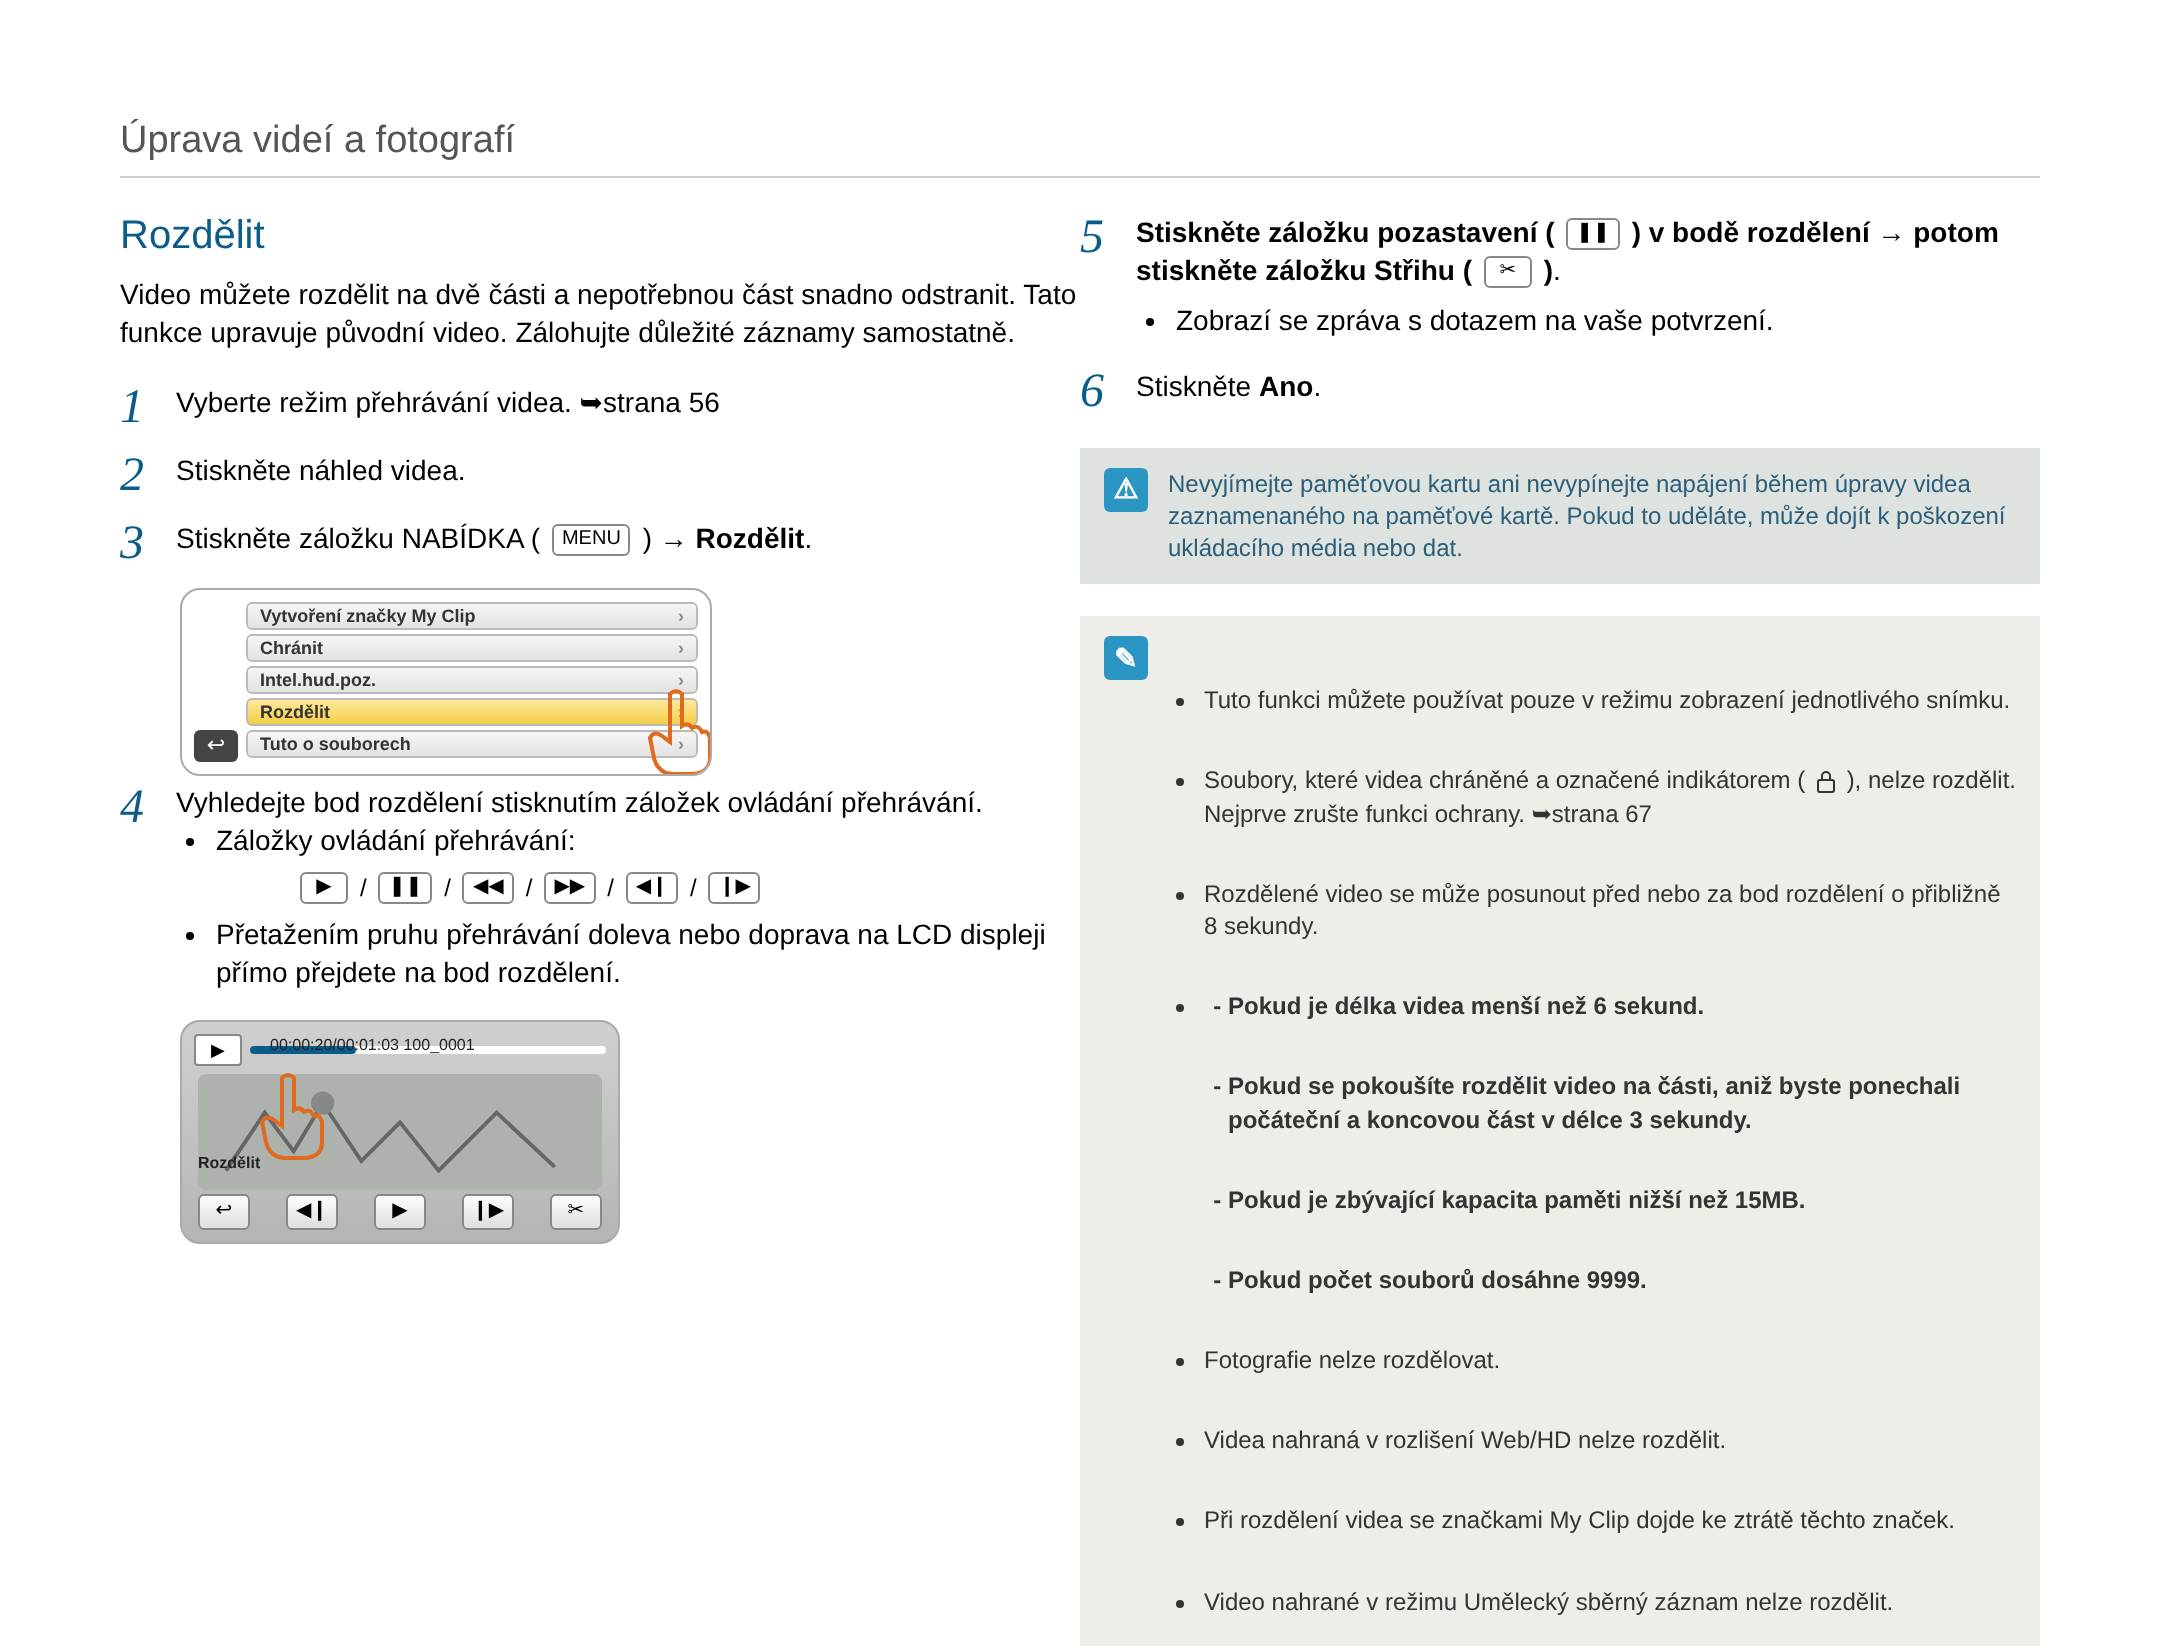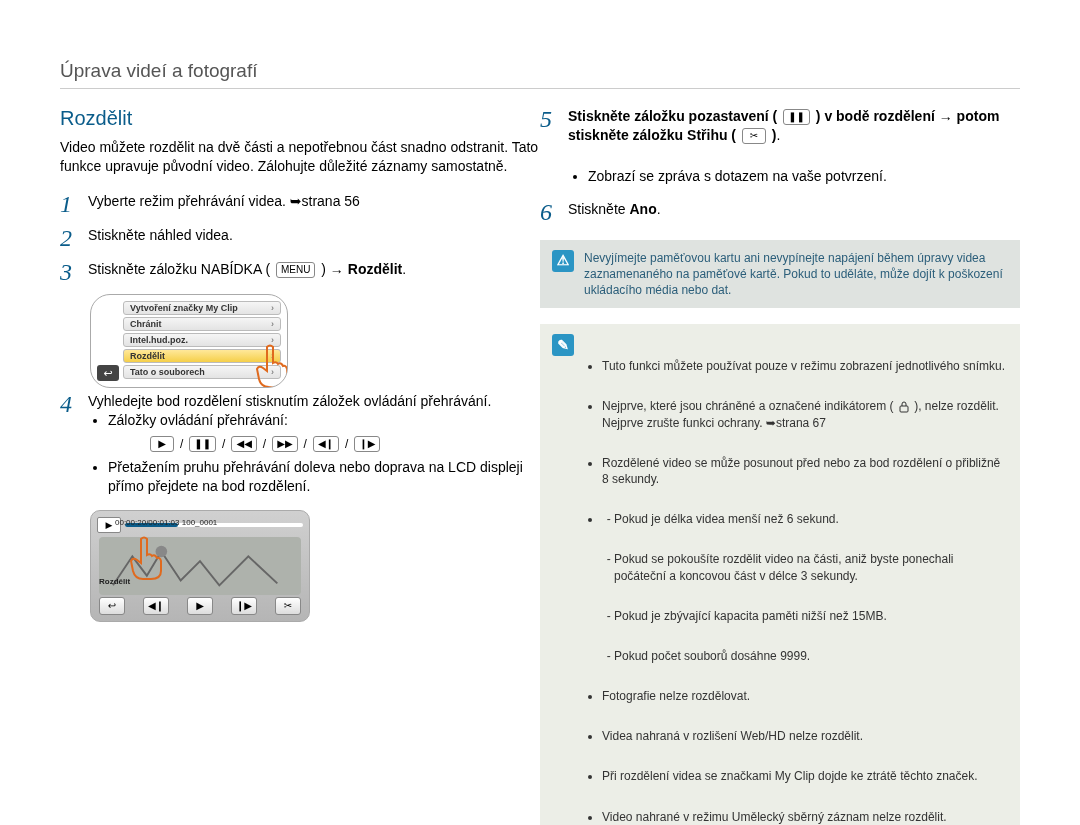--- a/index.html
+++ b/index.html
@@ -65,23 +65,23 @@
     margin: 0 2px;
   }
   .icon-lock {
     display: inline-block;
     width: 14px;
     height: 12px;
     vertical-align: middle;
   }
   
   .ui-menu {
-    width: 198px;
+    width: 266px;
     border: 1px solid #aaa;
-    border-radius: 20px;
+    border-radius: 10px;
     overflow: hidden;
     margin: 8px 0 4px 30px;
     background: #fff;
     position: relative;
     padding: 6px 6px 6px 6px;
     font-size: 10px;
   }
   .ui-menu-row {
     display: flex;
     justify-content: space-between;
@@ -198,21 +198,21 @@
   .note .note-icon {
     width: 22px; height: 22px; flex-shrink: 0;
     border-radius: 3px;
     display:flex; align-items:center; justify-content:center;
     font-weight:bold; color:#fff; font-size:14px;
   }
   .note.warn .note-icon { background:#2b95c4; }
   .note.info .note-icon { background:#2b95c4; }
   .note ul { list-style: disc; padding-left: 18px; }
   .note ul li { margin-bottom: 4px; margin-top: 24px; }
-  .note ul ul { list-style: "- "; padding-left: 12px; margin-top:2px;}
+  .note ul ul { list-style: "- "; padding-left: 12px; margin-top:2px;font-weight:bold;}
   .footer {
     text-align: center;
     font-size: 13px;
     color: #444;
     margin-top: 8px;
   }
   .footer .pg { font-size: 16px; margin-left: 4px; }
 </style>
 </head>
 <body>
@@ -259,21 +259,21 @@
             </div>
           <div class="ui-menu-row">
               <span>Intel.hud.poz.</span>
               <span class="chev">›</span>
             </div>
           <div class="ui-menu-row sel">
               <span>Rozdělit</span>
               <span class="chev">›</span>
             </div>
           <div class="ui-menu-row">
-              <span>Tato o souborech</span>
+              <span>Tuto o souborech</span>
               <span class="chev">›</span>
             </div>
         </div>
         <div class="ui-menu-back">↩</div>
         <svg class="hand" viewBox="0 0 50 50">
           <path d="M20 6 Q23 3 26 6 L26 22 Q29 20 31 23 Q34 21 36 25 Q39 24 40 28 L40 38 Q40 46 30 46 L22 46 Q14 46 12 38 L10 28 Q12 24 16 27 L20 30 Z" fill="none" stroke="#e06a1e" stroke-width="2"></path>
         </svg>
       </div>
 
       <div class="step">
@@ -297,21 +297,21 @@
         </div>
       </div>
 
       <div class="ui-split">
         <div class="ui-split-top">
           <div class="thumb">▶</div>
           <div class="progress">
               <div class="filled"></div>
             </div>
         </div>
-        <div class="timecode" style="position:absolute; top:7px; left:24px;">00:00:20/00:01:03   100_0001</div>
+        <div class="timecode" style="position:absolute; top:7px; left:44px;">00:00:20/00:01:03   100_0001</div>
         <div class="ui-split-scene">
           <svg viewBox="0 0 200 60" width="100%" height="100%">
             <path d="M10 50 L30 20 L45 40 L60 15 L80 45 L100 25 L120 50 L150 20 L180 48" fill="none" stroke="#666" stroke-width="2"></path>
             <circle cx="60" cy="15" r="6" fill="#888"></circle>
           </svg>
         </div>
         <div class="ui-split-label">Rozdělit</div>
         <div class="ui-split-controls">
           <div class="ui-ctrl">↩</div>
           <div class="ui-ctrl">◀❙</div>
@@ -328,21 +328,21 @@
     <div class="col">
       <div class="step">
         <div class="stepnum">5</div>
         <div class="stepbody">
           <span class="bold">Stiskněte záložku pozastavení ( </span>
           <span class="icon-btn">❚❚</span>
           <span class="bold"> ) v bodě rozdělení </span>
           <span class="bold">→ potom stiskněte záložku Střihu ( </span>
           <span class="icon-btn">✂</span>
           <span class="bold"> )</span>.
-          <ul class="bullets" style="margin-top:22px;">
+          <ul class="bullets" style="margin-top:6px;">
             <li>Zobrazí se zpráva s dotazem na vaše potvrzení.</li>
           </ul>
         </div>
       </div>
 
       <div class="step">
         <div class="stepnum">6</div>
         <div class="stepbody">
           <span>Stiskněte </span>
           <span class="bold">Ano</span>.
@@ -353,21 +353,21 @@
         <div class="note-icon">⚠</div>
         <div>Nevyjímejte paměťovou kartu ani nevypínejte napájení během úpravy videa zaznamenaného na paměťové kartě. Pokud to uděláte, může dojít k poškození ukládacího média nebo dat.</div>
       </div>
 
       <div class="note info">
         <div class="note-icon">✎</div>
         <div>
           <ul>
             <li>Tuto funkci můžete používat pouze v režimu zobrazení jednotlivého snímku.</li>
             <li>
-              <span>Nejprve, které jsou chráněné a označené indikátorem (</span>
+              <span>Soubory, které videa chráněné a označené indikátorem (</span>
               <svg class="icon-lock" viewBox="0 0 14 12">
                   <rect x="3" y="5" width="8" height="6" rx="1" fill="none" stroke="#333" stroke-width="1"></rect>
                   <path d="M5 5 V3 a2 2 0 0 1 4 0 V5" fill="none" stroke="#333" stroke-width="1"></path>
                 </svg>
               <span>), nelze rozdělit. Nejprve zrušte funkci ochrany. ➥strana 67</span>
             </li>
             <li>Rozdělené video se může posunout před nebo za bod rozdělení o přibližně 8 sekundy.</li>
             <li>
               <ul>
                 <li>Pokud je délka videa menší než 6 sekund.</li>

